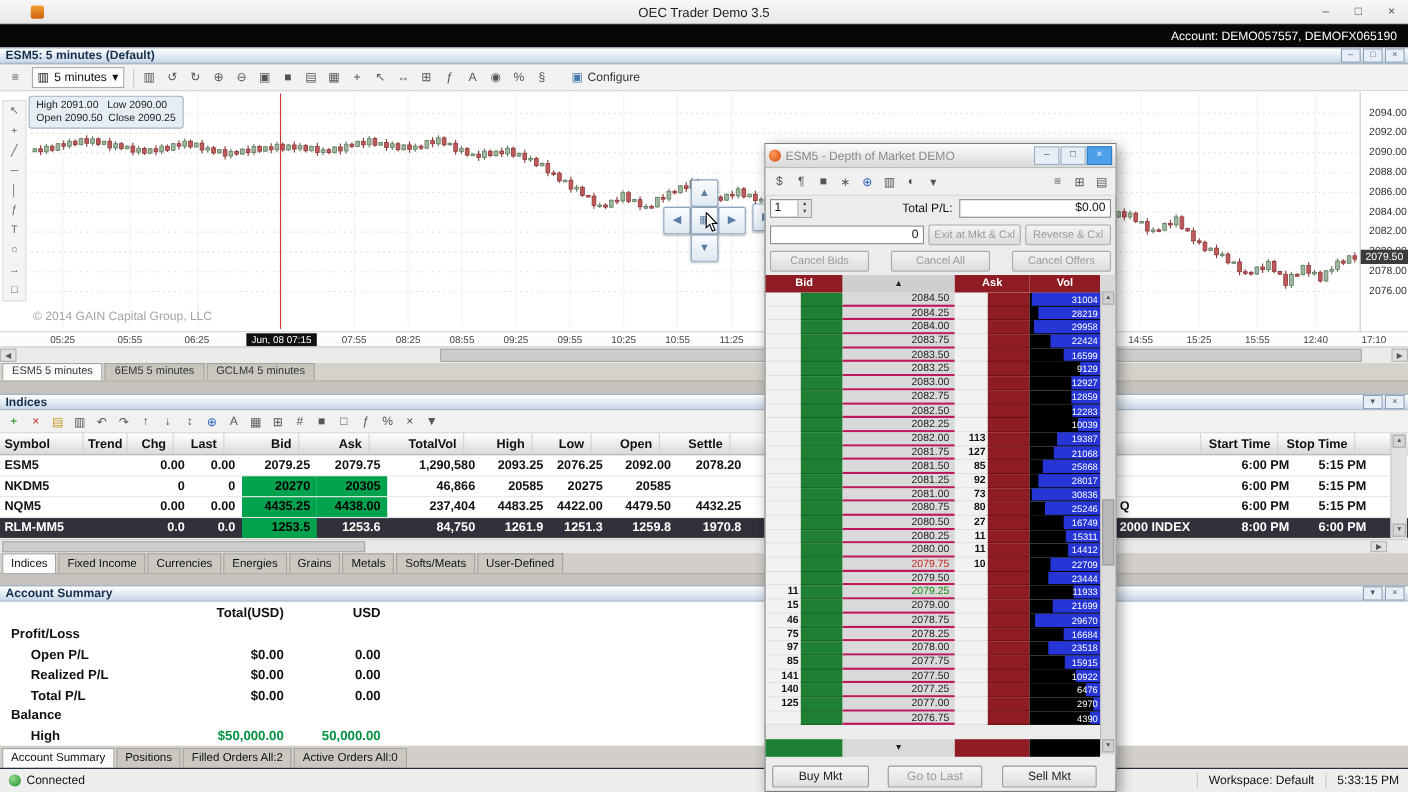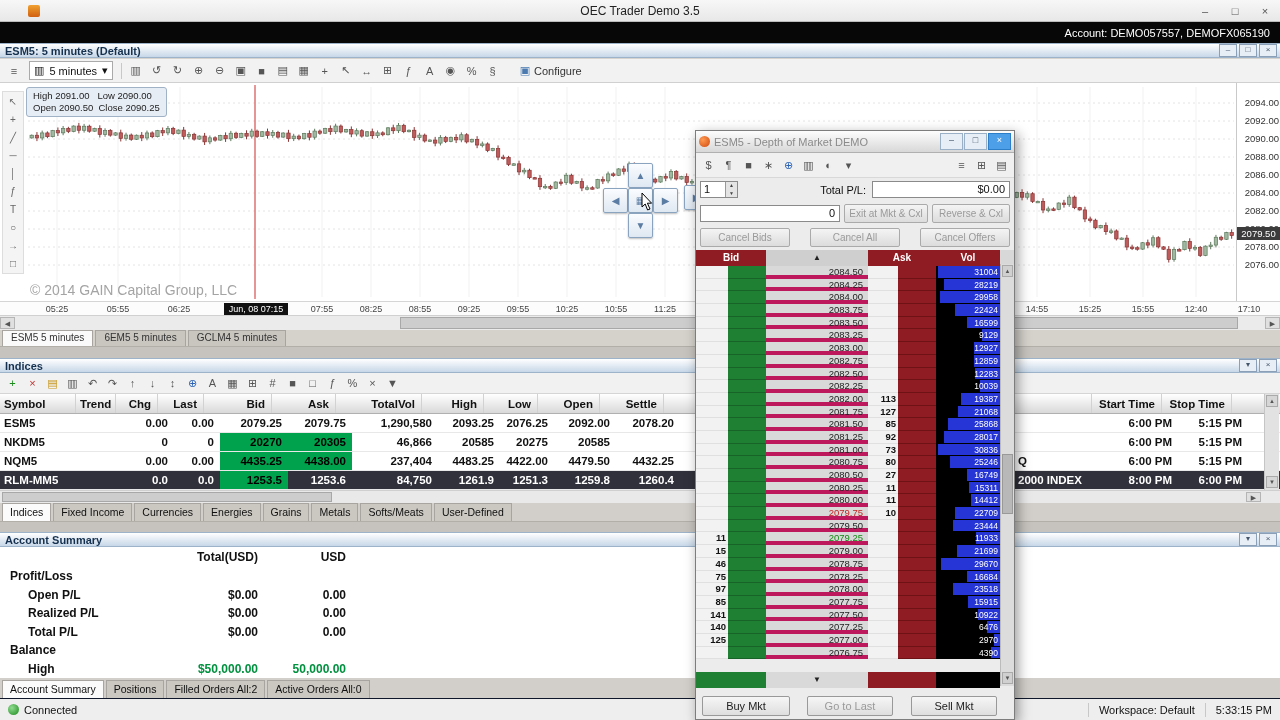--- a/index.html
+++ b/index.html
@@ -39,21 +39,21 @@
   #left-tools{position:absolute;left:2px;top:8px;width:20px;display:flex;flex-direction:column;gap:1px;
               background:#f4f4f4;border:1px solid #ddd;padding:1px 0;z-index:5;}
   .lt-icon{height:17px;display:flex;align-items:center;justify-content:center;font-size:10px;color:#666;}
   #chart-svg{position:absolute;left:0;top:0;}
   #price-axis{position:absolute;left:1236px;top:0;width:44px;height:218px;border-left:1px solid #c9c9c9;background:#fff;}
   .ptick{position:absolute;right:2px;font-size:9.5px;color:#333;}
   #last-price-box{position:absolute;left:1237px;width:43px;height:13px;background:#3c3c3c;color:#fff;
                   font-size:9.5px;text-align:center;line-height:13px;}
   #chart-tooltip{position:absolute;left:26px;top:4px;background:#e7edf5;border:1px solid #9fb2c6;border-radius:3px;
                  font-size:9.5px;color:#222;padding:2px 6px;line-height:12px;white-space:pre;z-index:6;}
-  #chart-copyright{position:absolute;left:30px;top:199px;font-size:14px;color:#a4a4a4;}
+  #chart-copyright{position:absolute;left:30px;top:199px;font-size:11px;color:#a4a4a4;}
   .dock-btn{position:absolute;width:23px;height:23px;background:linear-gradient(#fafcff,#dfe8f2);
             border:1px solid #8aa4c0;border-radius:2px;display:flex;align-items:center;justify-content:center;
             color:#5b7ca3;font-size:10px;box-shadow:0 1px 2px rgba(0,0,0,.25);z-index:20;}
   
   #time-axis{left:0;top:301px;width:1280px;height:14px;background:#fcfcfc;border-top:1px solid #d5d5d5;box-sizing:border-box;}
   .ttick{position:absolute;width:50px;text-align:center;font-size:9px;color:#444;top:2px;}
   #crosshair-label{position:absolute;left:224px;top:1px;width:64px;height:12px;background:#111;color:#fff;
                    font-size:9px;text-align:center;line-height:12px;}
   #chart-hscroll{left:0;top:315px;width:1280px;height:15px;background:#ebebeb;border-top:1px solid #d0d0d0;box-sizing:border-box;}
   .scroll-arrow{position:absolute;width:15px;height:12px;top:1px;background:#e0e0e0;border:1px solid #b5b5b5;
@@ -141,21 +141,21 @@
   #dom-ladder-header{height:16px;display:flex;font-size:10px;font-weight:bold;}
   .lh-bid{width:70px;background:#8e1c22;color:#fff;text-align:center;line-height:16px;}
   .lh-price{width:102px;background:#cfcfcf;color:#222;text-align:center;line-height:16px;font-size:8px;}
   .lh-ask{width:68px;background:#8e1c22;color:#fff;text-align:center;line-height:16px;}
   .lh-vol{width:64px;background:#8e1c22;color:#fff;text-align:center;line-height:16px;}
   #dom-ladder{height:406px;overflow:hidden;}
   .lrow{display:flex;height:12.6875px;}
   .l-bq{width:32px;background:#f2f2f2;border-bottom:1px solid #e0e0e0;font-size:9.5px;font-weight:bold;
         text-align:right;padding-right:2px;box-sizing:border-box;line-height:12px;}
   .l-bs{width:38px;background:#1f7f33;border-bottom:1px solid #186328;box-sizing:border-box;}
-  .l-p{width:102px;background:#d9d9d9;border-bottom:4px solid #be185d;font-size:9.5px;text-align:right;
+  .l-p{width:102px;background:#d9d9d9;border-bottom:2px solid #be185d;font-size:9.5px;text-align:right;
        padding-right:5px;box-sizing:border-box;line-height:12px;color:#222;}
   .l-aq{width:30px;background:#f2f2f2;border-bottom:1px solid #e0e0e0;font-size:9.5px;font-weight:bold;
         text-align:right;padding-right:2px;box-sizing:border-box;line-height:12px;}
   .l-as{width:38px;background:#8e1c22;border-bottom:1px solid #6e1216;box-sizing:border-box;}
   .l-v{width:64px;background:#000;position:relative;}
   .l-v i{position:absolute;right:0;top:0;bottom:1px;background:#2636d6;}
   .l-v b{position:absolute;right:2px;top:1px;font-size:8.5px;color:#fff;font-weight:normal;}
   #dom-bottom-row{height:16px;display:flex;}
   #dom-vscroll{position:absolute;right:0px;top:133px;width:14px;height:422px;background:#dcdcdc;border-left:1px solid #bbb;box-sizing:border-box;}
   #dom-vthumb{position:absolute;left:1px;top:190px;width:11px;height:60px;background:#b8b8b8;border:1px solid #999;box-sizing:border-box;}
@@ -887,21 +887,21 @@
       <div class="icell" style="width:92px;">RLM-MM5</div>
       <div class="icell num" style="width:40px;"></div>
       <div class="icell num" style="width:42px;">0.0</div>
       <div class="icell num" style="width:46px;">0.0</div>
       <div class="icell num cell-green" style="width:68px;">1253.5</div>
       <div class="icell num" style="width:64px;">1253.6</div>
       <div class="icell num" style="width:86px;">84,750</div>
       <div class="icell num" style="width:62px;">1261.9</div>
       <div class="icell num" style="width:54px;">1251.3</div>
       <div class="icell num" style="width:62px;">1259.8</div>
-      <div class="icell num" style="width:64px;">1260.4</div>
+      <div class="icell num" style="width:64px;">1970.8</div>
       <div class="icell" style="width:428px;padding-left:338px;">2000 INDEX</div>
       <div class="icell num" style="width:70px;">8:00 PM</div>
       <div class="icell num" style="width:70px;">6:00 PM</div>
     </div>
   </div>
 <div id="indices-vscroll" class="abs">
   <div class="vs-arrow" style="top:1px;">▲</div>
   <div class="vs-arrow" style="top:82px;">▼</div>
 </div>
 <div id="indices-hscroll" class="abs">

